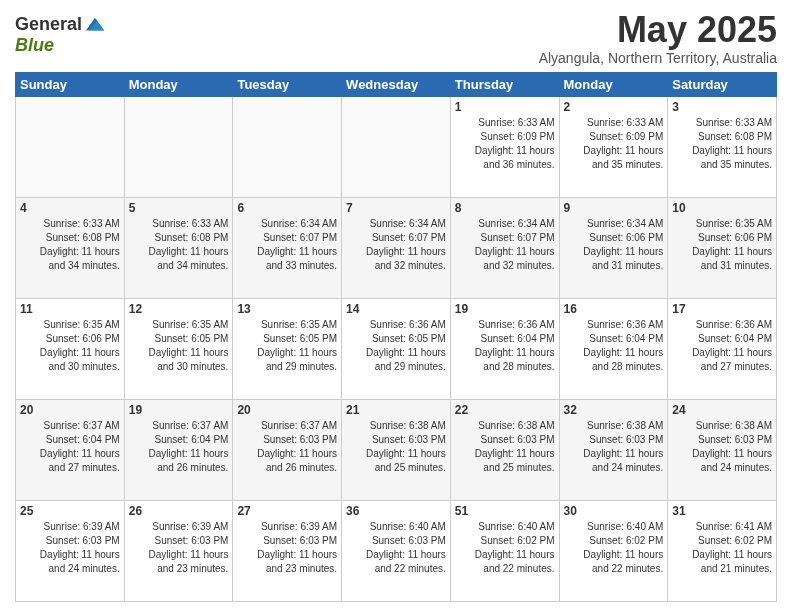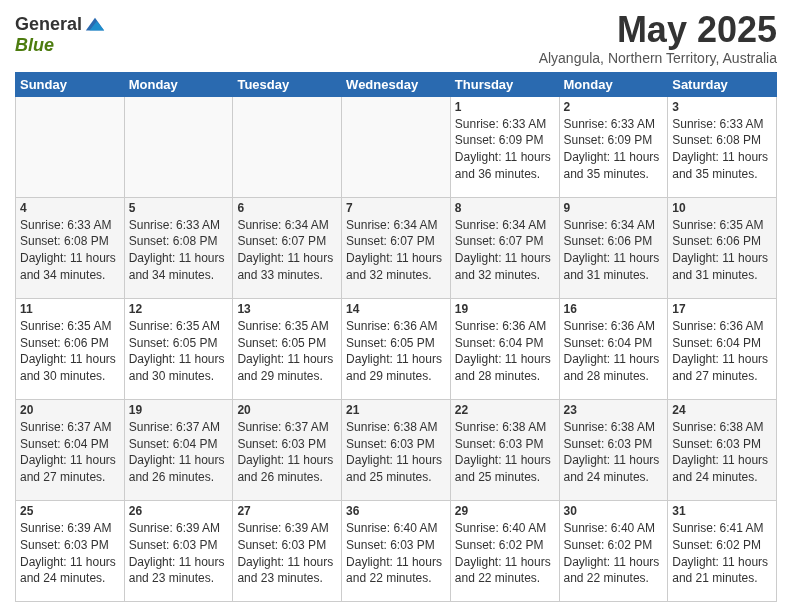--- a/index.html
+++ b/index.html
@@ -87,23 +87,24 @@
     .calendar tr:nth-child(even) td:not(.empty) {
       background: #f5f5f5;
     }
     .day-num {
       font-size: 12px;
       font-weight: bold;
       display: block;
       margin-bottom: 2px;
     }
     .day-info {
-      font-size: 12px;
+      font-size: 10px;
       line-height: 1.4;
       color: #333;
+      text-align: right;
     }
     table {
       width: 100%;
       border-collapse: collapse;
     }
   </style>
 </head>
 <body>
 
 <div class="page">
@@ -298,21 +299,21 @@
 and 25 minutes.</div>
           </td>
           <td>
             <span class="day-num">22</span>
             <div class="day-info" style="white-space: pre-line;">Sunrise: 6:38 AM
 Sunset: 6:03 PM
 Daylight: 11 hours
 and 25 minutes.</div>
           </td>
           <td>
-            <span class="day-num">23</span>
+            <span class="day-num">32</span>
             <div class="day-info" style="white-space: pre-line;">Sunrise: 6:38 AM
 Sunset: 6:03 PM
 Daylight: 11 hours
 and 24 minutes.</div>
           </td>
           <td>
             <span class="day-num">24</span>
             <div class="day-info" style="white-space: pre-line;">Sunrise: 6:38 AM
 Sunset: 6:03 PM
 Daylight: 11 hours
@@ -342,21 +343,21 @@
 and 23 minutes.</div>
           </td>
           <td>
             <span class="day-num">36</span>
             <div class="day-info" style="white-space: pre-line;">Sunrise: 6:40 AM
 Sunset: 6:03 PM
 Daylight: 11 hours
 and 22 minutes.</div>
           </td>
           <td>
-            <span class="day-num">29</span>
+            <span class="day-num">51</span>
             <div class="day-info" style="white-space: pre-line;">Sunrise: 6:40 AM
 Sunset: 6:02 PM
 Daylight: 11 hours
 and 22 minutes.</div>
           </td>
           <td>
             <span class="day-num">30</span>
             <div class="day-info" style="white-space: pre-line;">Sunrise: 6:40 AM
 Sunset: 6:02 PM
 Daylight: 11 hours

